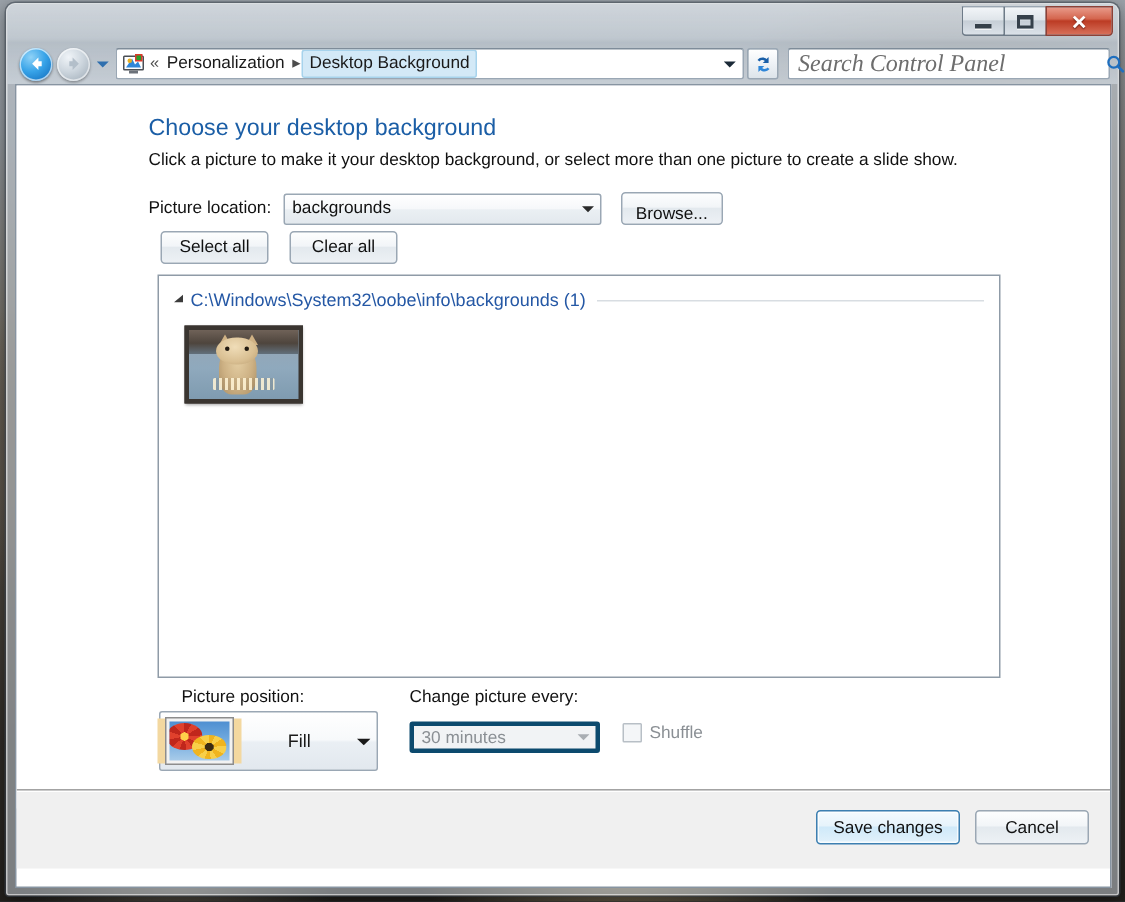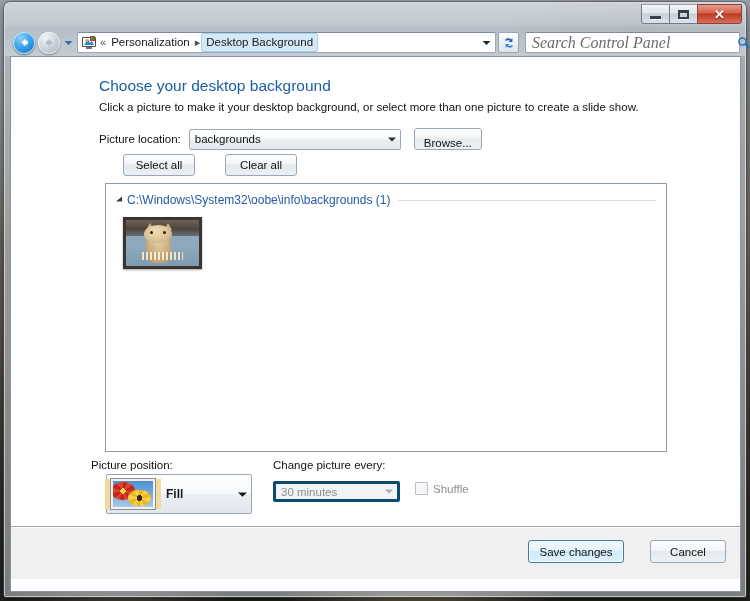--- a/index.html
+++ b/index.html
@@ -332,21 +332,20 @@
     border-radius: 3px;
     background: linear-gradient(180deg, #fdfefe 0%, #f2f5f8 45%, #e3e9ee 50%, #edf1f5 100%);
     font-size: 11.5px;
     color: #111;
     font-family: "Liberation Sans", sans-serif;
     display: inline-flex;
     align-items: center;
     justify-content: center;
     padding: 0 10px;
     white-space: nowrap;
-    margin-left: 16px;
   }
   #browse-button { margin-left: 13px; width: 68px; padding: 0; align-items: flex-end; }
 
   #toolbar-buttons {
     position: absolute;
     left: 96px;
     top: 97px;
     display: flex;
     gap: 14px;
   }
@@ -465,21 +464,21 @@
     bottom: 13%;
     width: 56%;
     height: 8px;
     background: repeating-linear-gradient(90deg, rgba(255,244,214,.85) 0 2px, rgba(120,100,70,.15) 2px 4px);
     border-radius: 1px;
   }
 
   
   #picture-position-label {
     position: absolute;
-    left: 80px;
+    left: 110px;
     top: 402px;
     font-size: 11.5px;
     color: #111;
     white-space: nowrap;
   }
   #change-picture-label {
     position: absolute;
     left: 262px;
     top: 402px;
     font-size: 11.5px;
@@ -552,23 +551,24 @@
     top: 0; bottom: 0;
     width: 5px;
     background: #f3d8a0;
   }
   #position-preview-sides::before { left: -6px; }
   #position-preview-sides::after { right: -6px; }
 
   #position-value {
     margin-left: 10px;
     font-size: 12px;
-    font-weight: bold;
+    font-weight: normal;
     color: #1a1a1a;
     flex: 1;
+    text-align: center;
   }
   #position-arrow {
     width: 18px;
     display: flex;
     align-items: center;
     justify-content: center;
   }
 
   #interval-combo {
     position: absolute;

